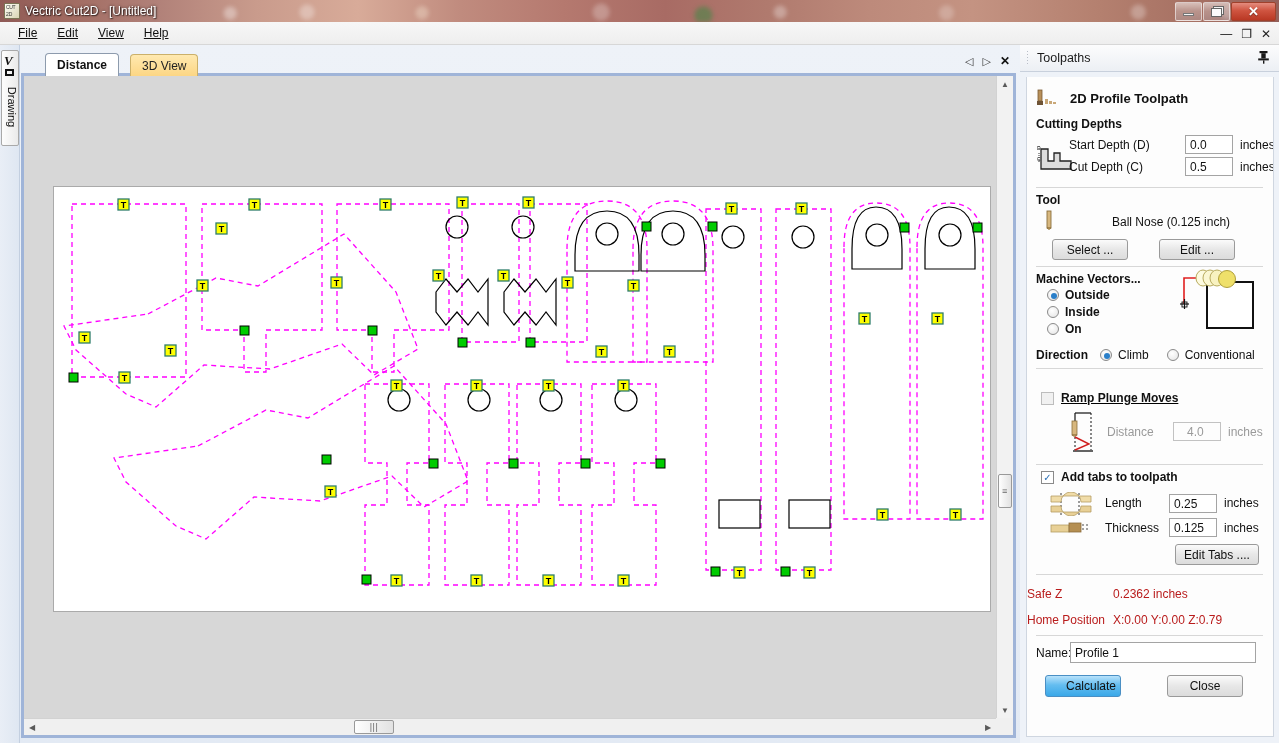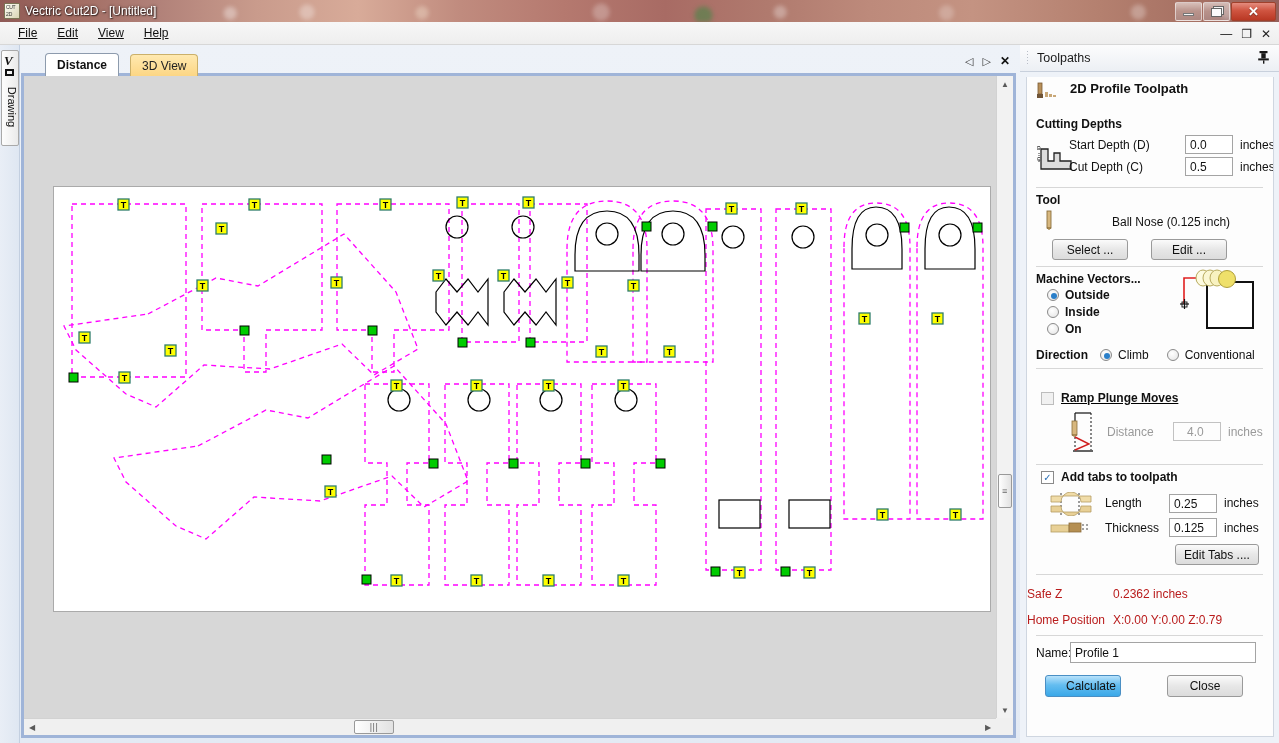--- a/index.html
+++ b/index.html
@@ -228,21 +228,21 @@
   #panel-body {
     position:absolute; left:6px; top:32px; width:248px; height:660px;
     background:#fdfdfd;
     border:1px solid #cfd6e0;
     border-top: none;
     overflow:hidden;
   }
   #panel-body .padwrap { position:absolute; left:0; top:0; width:246px; }
 
   .ptitle-row {
-    display:flex; align-items:flex-start; height:34px; padding-left:9px; margin-top:4px;
+    display:flex; align-items:center; height:34px; padding-left:9px; margin-top:4px;
   }
   .ptitle-row .ptxt { font-size:13px; font-weight:bold; color:#111; margin-left:12px; }
 
   .sect-head {
     font-size:12px; font-weight:bold; color:#111; padding-left:9px; margin-top:2px; margin-bottom:2px;
   }
   .hr-sep { height:1px; background:#d7d7d7; margin:6px 10px 5px 9px; }
 
   .row { display:flex; align-items:center; padding-left:9px; margin-bottom:3px; }
   .lbl { font-size:12px; color:#111; }
@@ -660,21 +660,21 @@
         <div class="sect-head">Tool</div>
         <div class="row" style="margin-top:3px;gap:44px;">
           <span class="ico-tool" style="margin-left:8px; margin-right:10px;">
             <svg width="10" height="22" viewBox="0 0 10 22">
               <rect x="3" y="1" width="4" height="17" fill="#d7b77e" stroke="#8a6f3c" stroke-width="0.9"></rect>
               <path d="M3 18 Q5 21 7 18 Z" fill="#c9a55f" stroke="#8a6f3c" stroke-width="0.7"></path>
             </svg>
           </span>
           <span class="lbl">Ball Nose (0.125 inch)</span>
         </div>
-        <div class="row" style="margin-top:5px; padding-left:25px;">
+        <div class="row" style="margin-top:5px; padding-left:25px;gap:8px;">
           <span class="btn" style="width:76px;">Select ...</span>
           <span class="btn" style="width:76px; margin-left:23px;">Edit ...</span>
         </div>
 
         <div class="hr-sep"></div>
 
         <div style="position:relative; height:72px;">
           <div class="sect-head" style="margin-top:0;">Machine Vectors...</div>
           <div class="radio-row">
             <span class="radio on"></span>

